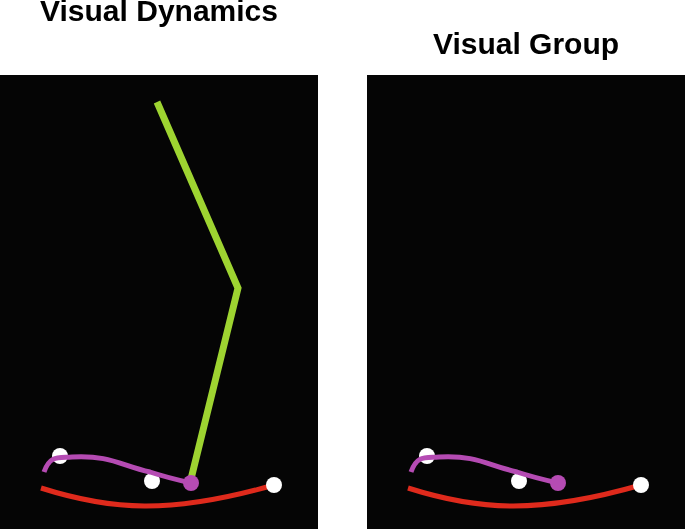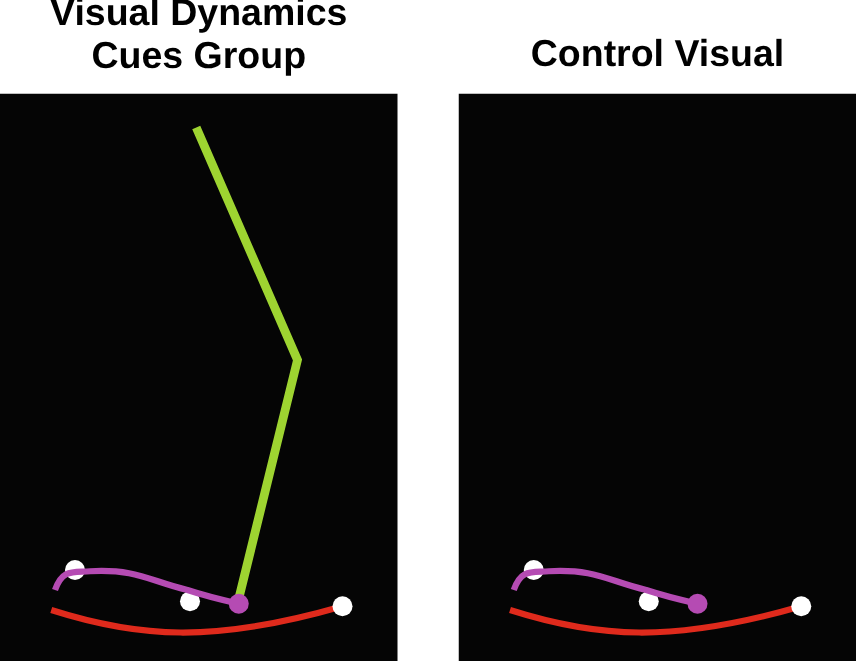--- a/index.html
+++ b/index.html
@@ -12,23 +12,22 @@
   .panel { position: absolute; top: 75px; height: 454px; background: #050505; }
   #panel-left { left: 0; width: 318px; }
   #panel-right { left: 367px; width: 318px; }
   svg { position: absolute; left: 0; top: 0; }
 </style>
 </head>
 <body>
 
 <div class="title" id="title-left">
   <div>Visual Dynamics</div>
-  <div>Cues Group</div>
 </div>
-<div class="title" id="title-right">Control Visual</div>
+<div class="title" id="title-right">Visual Group</div>
 
 <div class="panel" id="panel-left">
   <svg width="318" height="454" viewBox="0 0 318 454">
     <path d="M41 413 C 110 435, 170 440, 274 410" stroke="#df2a1c" stroke-width="5" fill="none"></path>
     <circle cx="60" cy="381" r="8" fill="#fff"></circle>
     <circle cx="152" cy="406" r="8" fill="#fff"></circle>
     <circle cx="274" cy="410" r="8" fill="#fff"></circle>
     <path d="M44 397 C 50 380, 58 383, 72 382 C 110 380, 120 390, 150 397 C 165 402, 178 405, 191 408" stroke="#b54bb3" stroke-width="5" fill="none"></path>
     <polyline points="157,27 238,213 190,408" stroke="#9ed431" stroke-width="7" fill="none" stroke-linejoin="miter"></polyline>
     <circle cx="191" cy="408" r="8" fill="#b54bb3"></circle>

